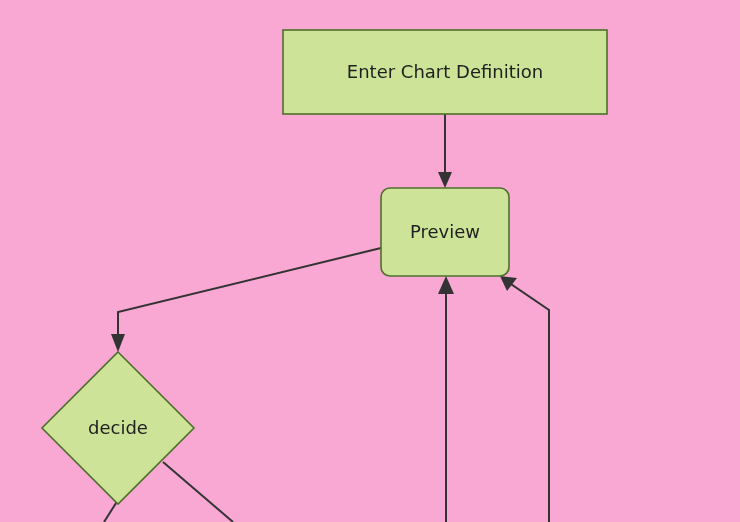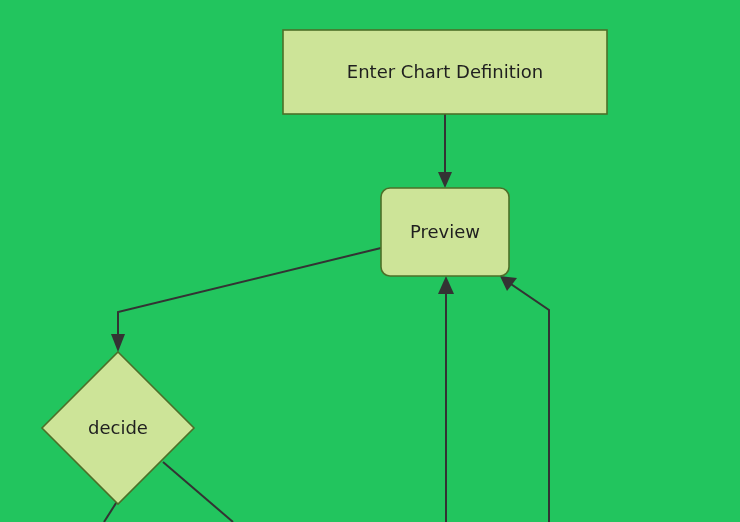--- a/index.html
+++ b/index.html
@@ -4,21 +4,21 @@
 <style>
   html, body {
     margin: 0;
     padding: 0;
     background: #ffffff;
   }
   #diagram-canvas {
     position: relative;
     width: 740px;
     height: 522px;
-    background: #22c55e;
+    background: #f9a8d4;
     overflow: hidden;
     font-family: "DejaVu Sans", "Liberation Sans", sans-serif;
   }
   #flow-svg {
     position: absolute;
     top: 0;
     left: 0;
     width: 740px;
     height: 522px;
   }

